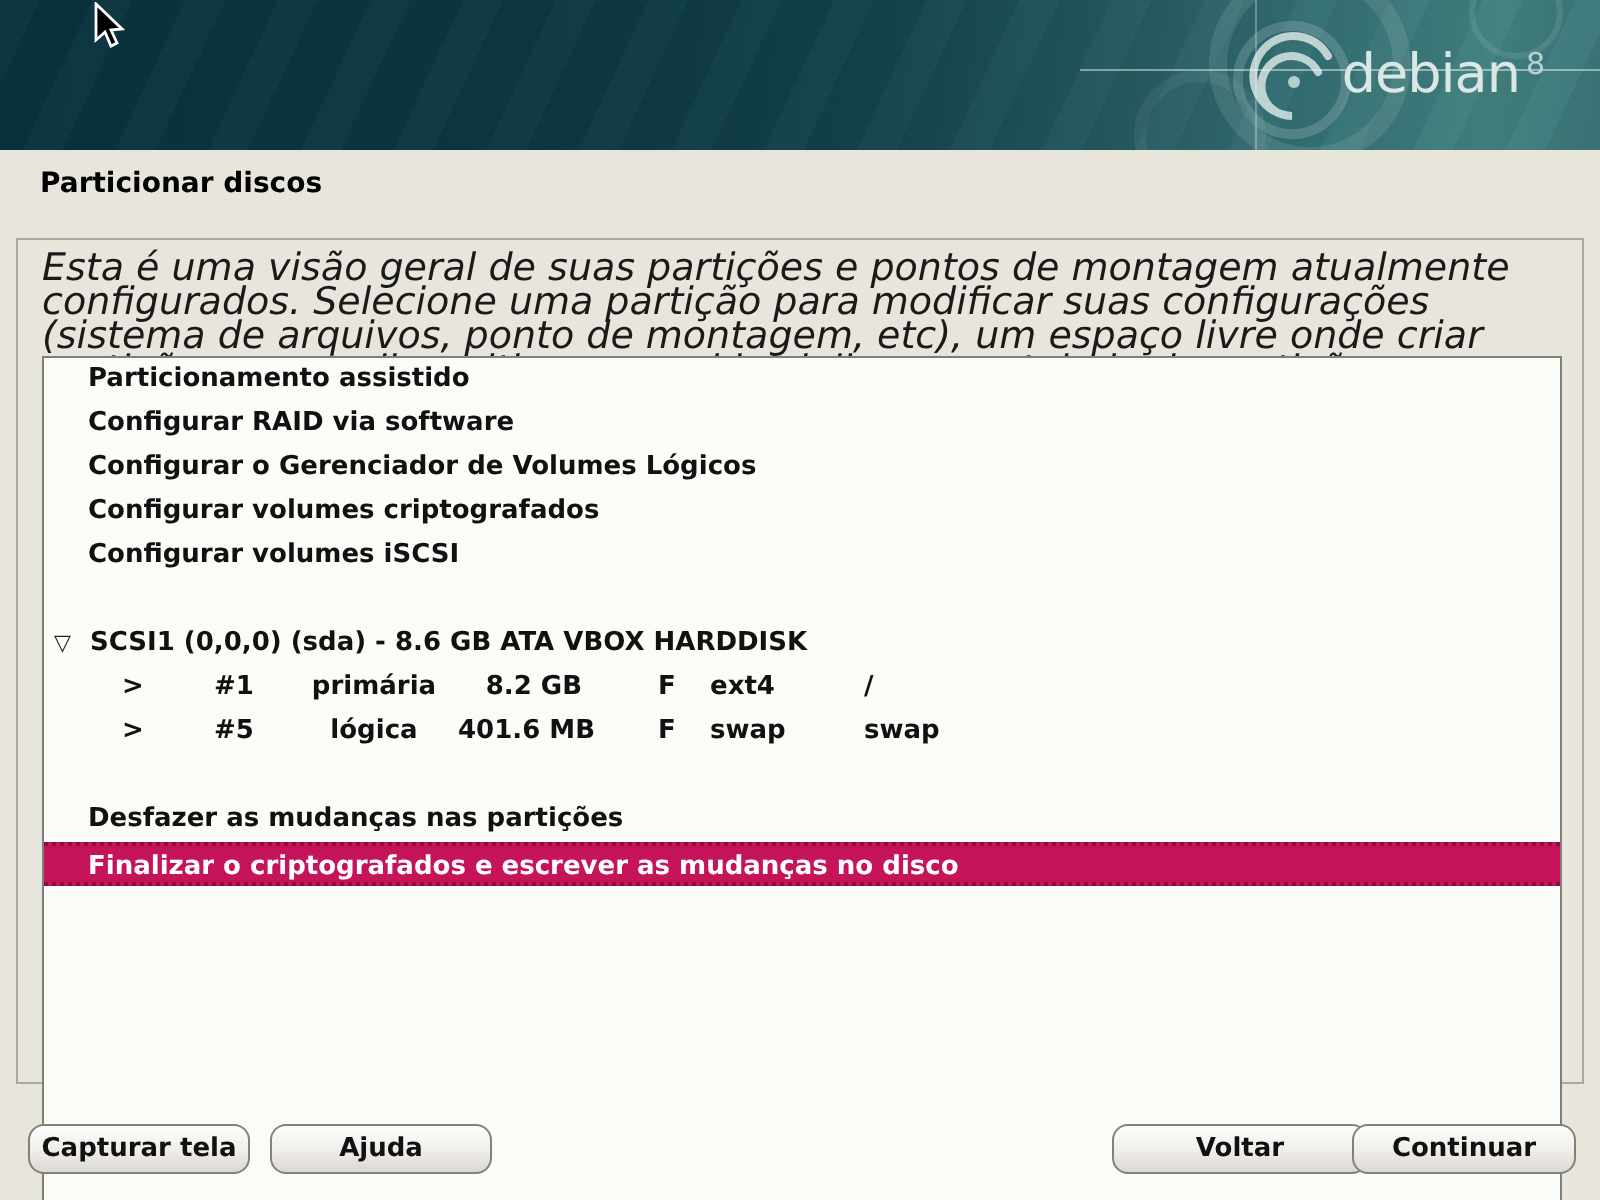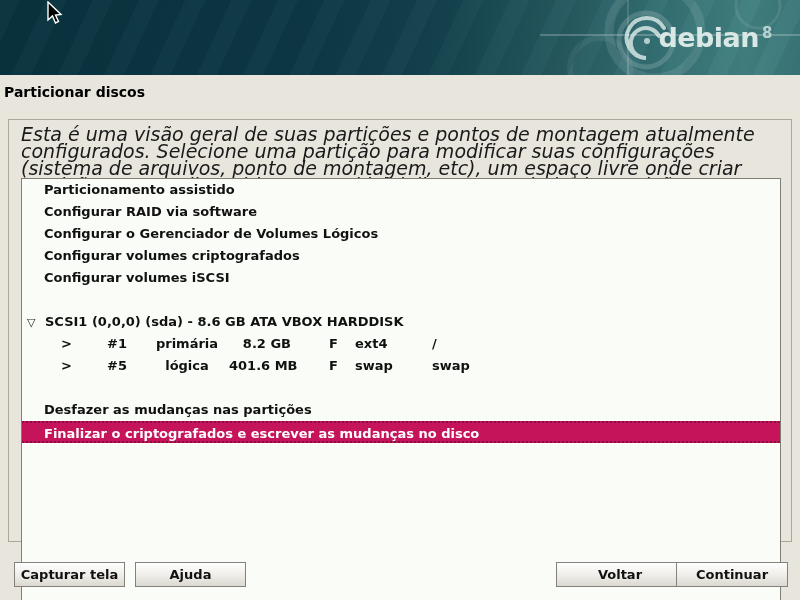--- a/index.html
+++ b/index.html
@@ -17,27 +17,27 @@
     background:linear-gradient(97deg,#08323e 0%,#0c3844 38%,#14424d 55%,#25595f 70%,#347074 82%,#41807f 93%,#3a7578 100%);
     overflow:hidden;
   }
   .banner .stripes {
     position:absolute; inset:0;
     background:repeating-linear-gradient(115deg, rgba(255,255,255,0.02) 0 18px, rgba(0,0,0,0.03) 18px 42px);
   }
   .banner svg { position:absolute; left:0; top:0; }
   .brand {
     position:absolute; right:28px; top:22px;
-    font-size:27px; color:#d9e7e5; letter-spacing:-0.5px;font-weight:bold;
+    font-size:27px; color:#d9e7e5; letter-spacing:-0.5px;
   }
   .brand .ver { font-size:15px; color:#b7d2d0; vertical-align:9px; margin-left:3px; }
 
   
   .page-title {
-    position:absolute; left:4px; top:84px;
+    position:absolute; left:20px; top:84px;
     font-size:14px; font-weight:bold; color:#000;
   }
 
   
   .frame {
     position:absolute; left:8px; top:119px; width:784px; height:423px;
     border:1px solid #aaa79c;
   }
   .description {
     position:absolute; left:12px; top:6px; width:744px;
@@ -71,21 +71,21 @@
   .row.part .pfs    { width:77px; }
   .row.selected {
     background:#c6145a; color:#fff;
     border-top:2px dotted #8c0d42; border-bottom:2px dotted #8c0d42;
   }
 
   
   .btn {
     position:absolute; top:562px; height:25px;
     background:linear-gradient(#fefefe,#efede8 55%,#dbd8d1);
-    border:1px solid #82827c; border-radius:0;
+    border:1px solid #82827c; border-radius:8px;
     font-family:"DejaVu Sans","Liberation Sans",sans-serif;
     font-size:13px; font-weight:bold; color:#111;
     text-align:center; cursor:pointer;
   }
   #btn-screenshot { left:14px;  width:111px; }
   #btn-help       { left:135px; width:111px; }
   #btn-back       { left:556px; width:128px; }
   #btn-continue   { left:676px; width:112px; }
 
   

